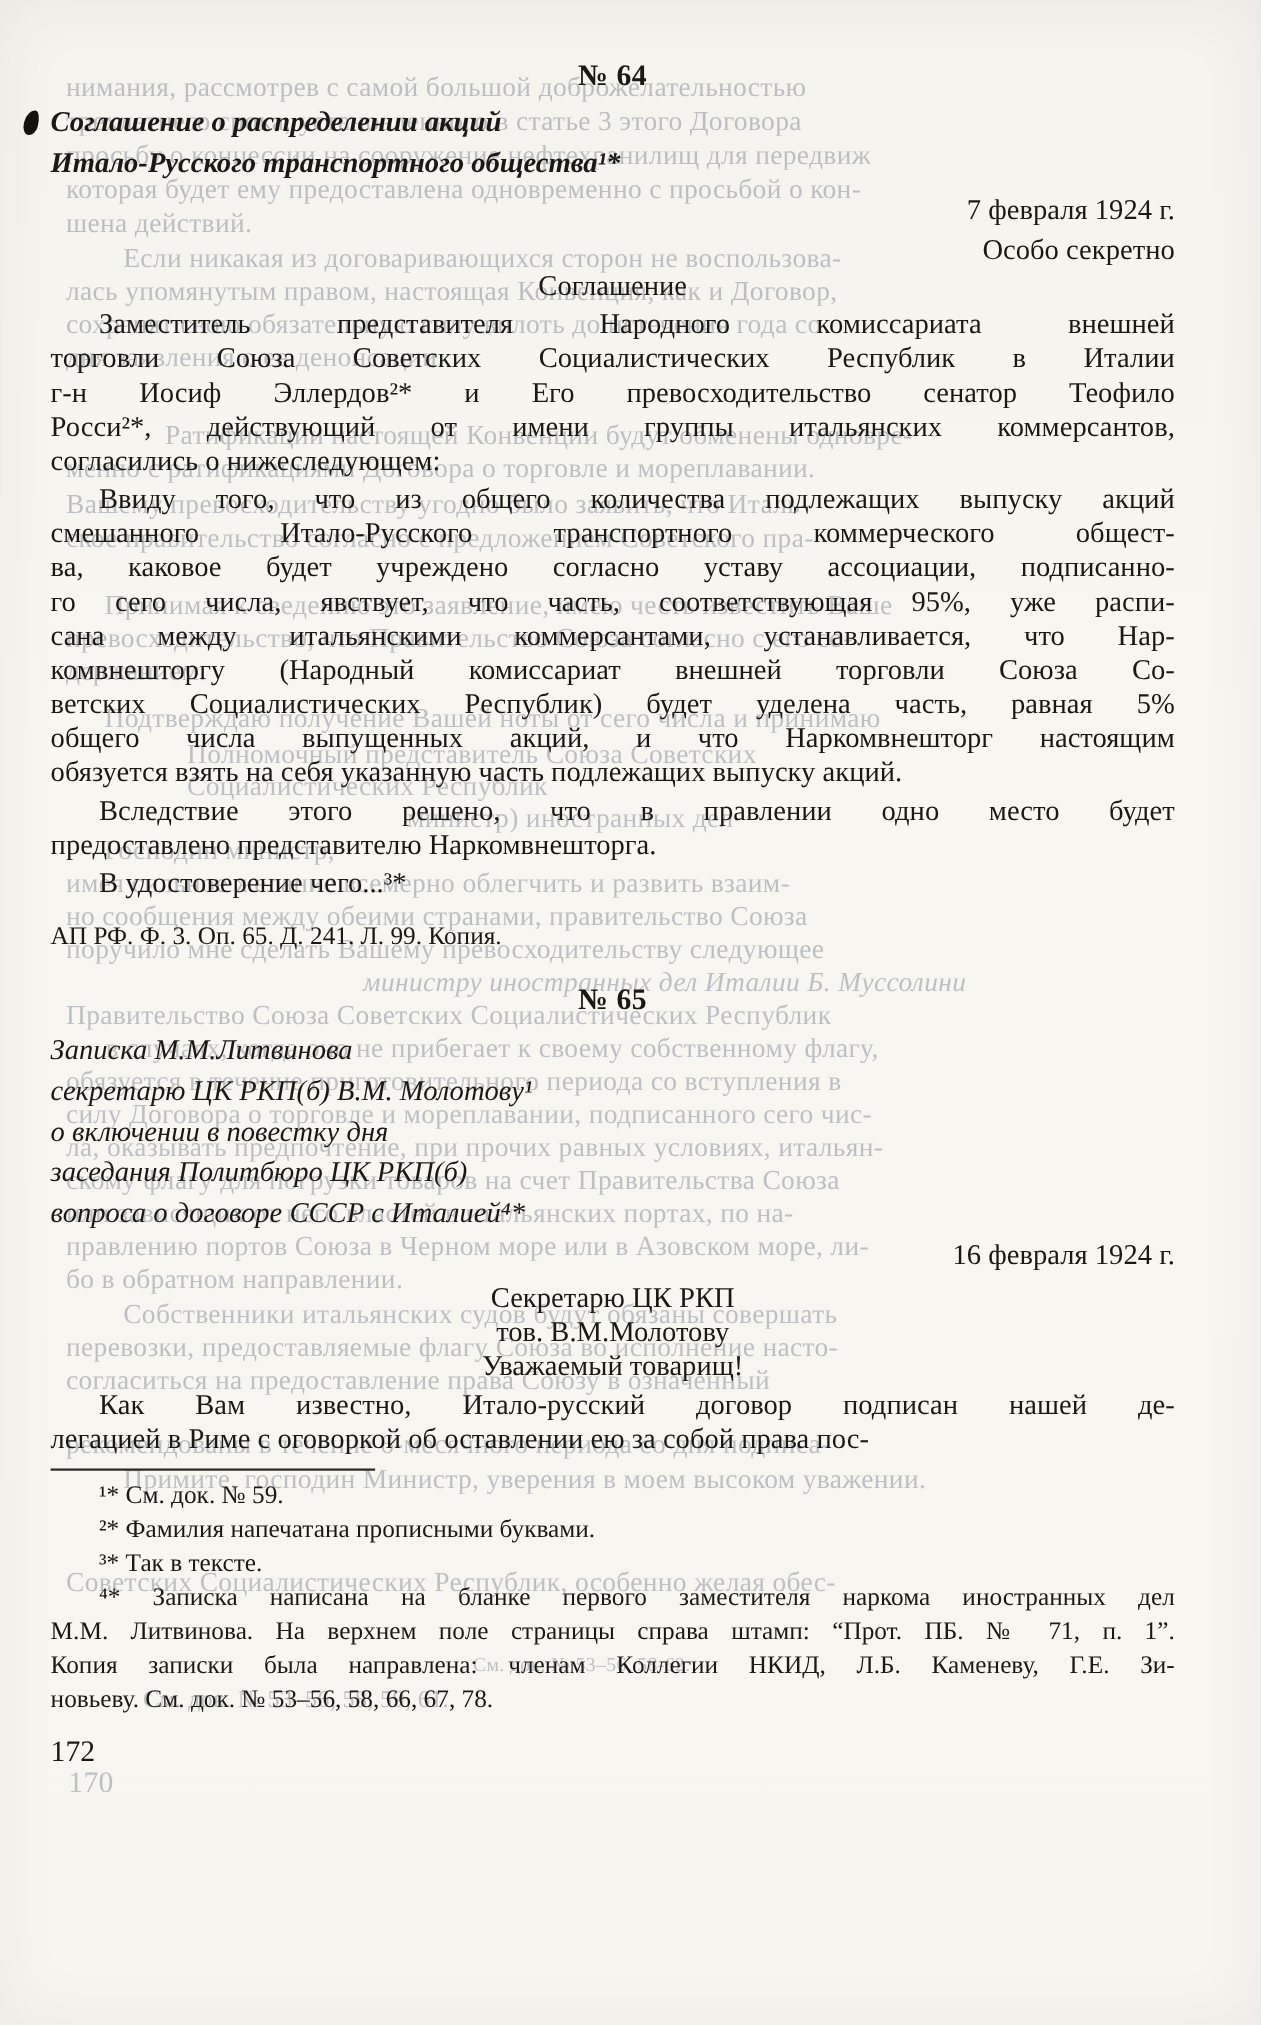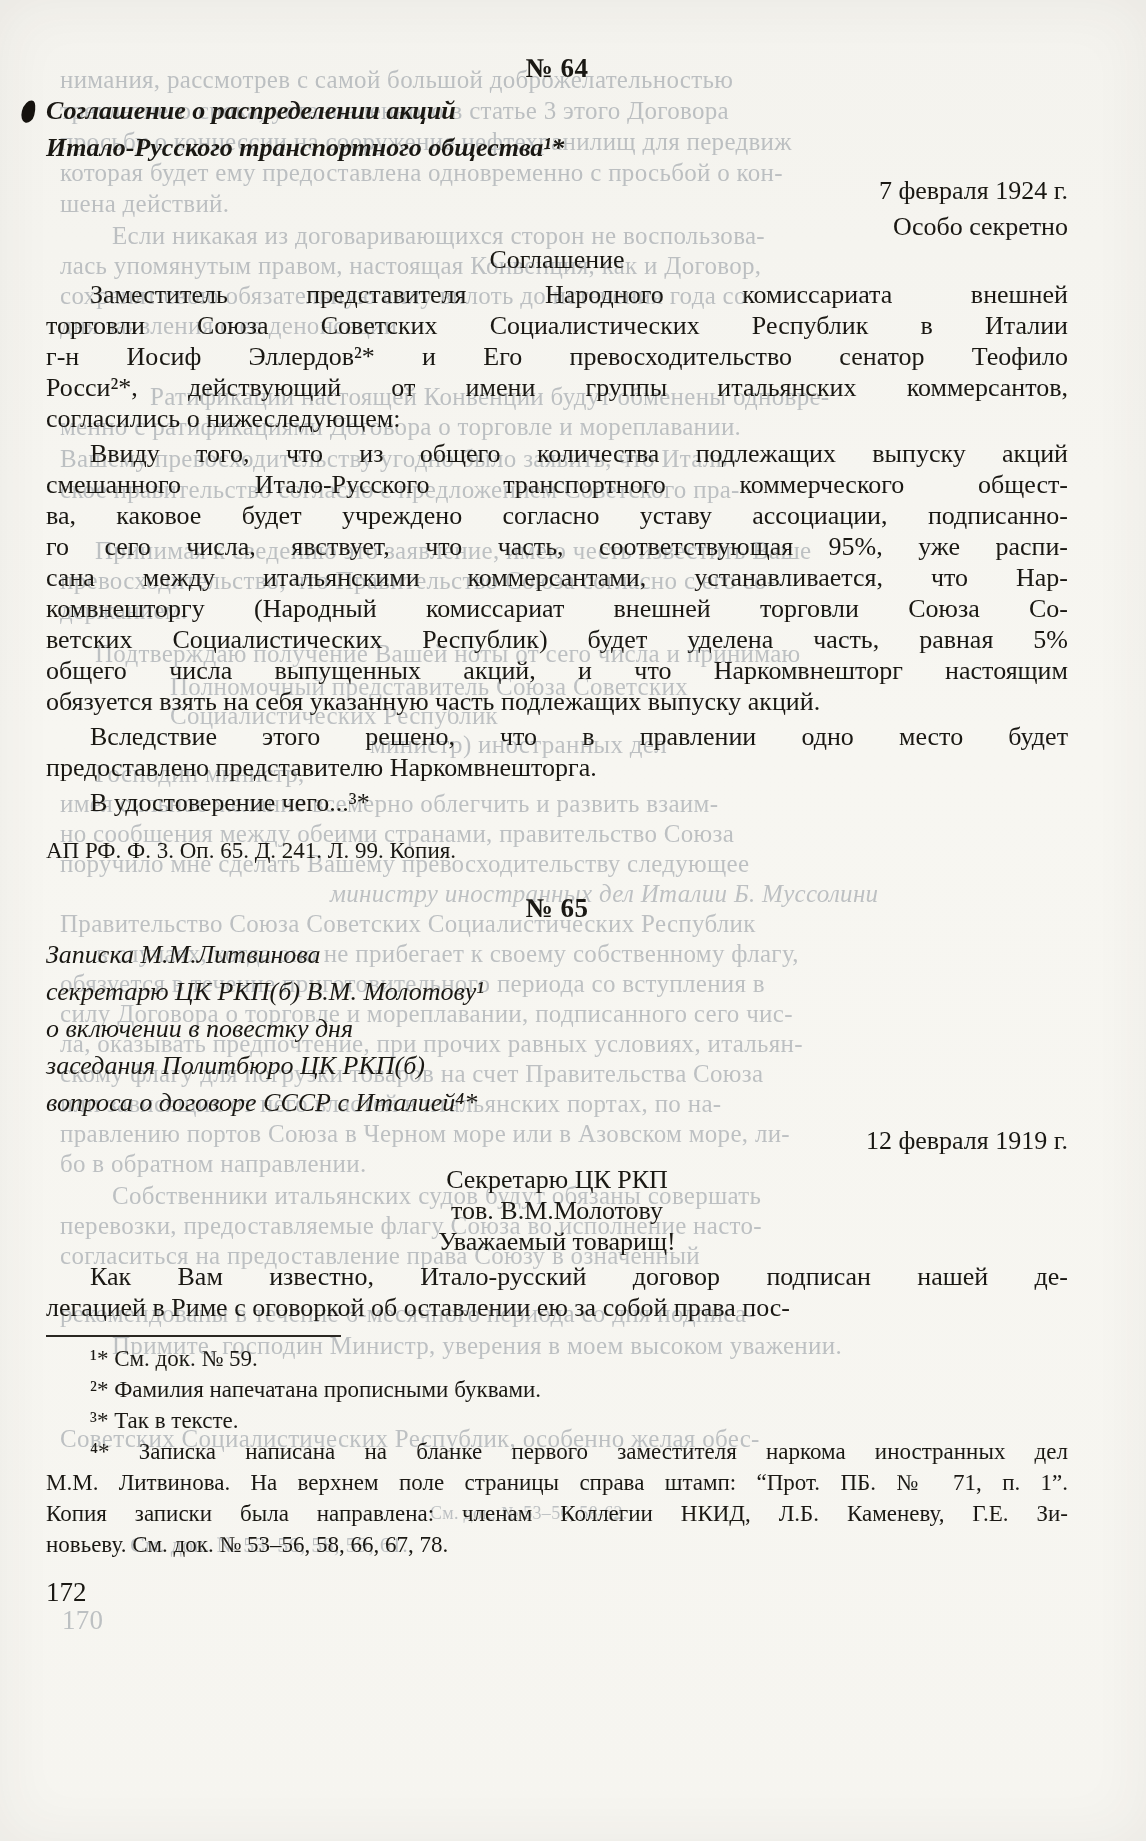--- a/index.html
+++ b/index.html
@@ -184,21 +184,21 @@
 
     <section class="doc65">
       <div class="doc-number">№ 65</div>
       <div class="doc-title">
         <div>Записка М.М.Литвинова</div>
         <div>секретарю ЦК РКП(б) В.М. Молотову¹</div>
         <div>о включении в повестку дня</div>
         <div>заседания Политбюро ЦК РКП(б)</div>
         <div>вопроса о договоре СССР с Италией⁴*</div>
       </div>
-      <div class="right-line date-line">12 февраля 1919 г.</div>
+      <div class="right-line date-line">16 февраля 1924 г.</div>
       <div class="address-block">
         <div class="center-line">Секретарю ЦК РКП</div>
         <div class="center-line">тов. В.М.Молотову</div>
         <div class="center-line">Уважаемый товарищ!</div>
       </div>
       <div class="para">
           <div class="tl first">Как Вам известно, Итало-русский договор подписан нашей де-</div>
           <div class="tl last">легацией в Риме с оговоркой об оставлении ею за собой права пос-</div>
         </div>
     </section>

